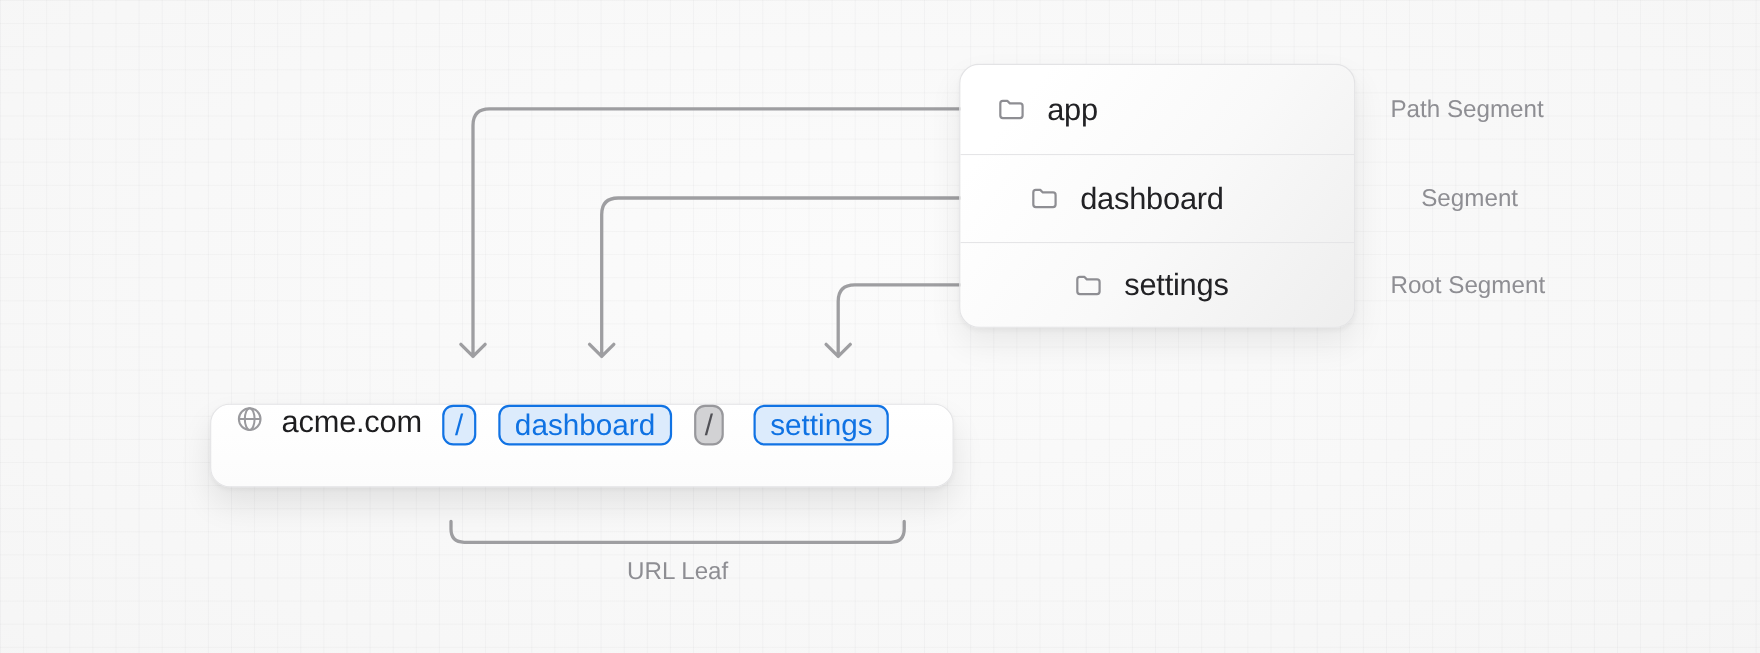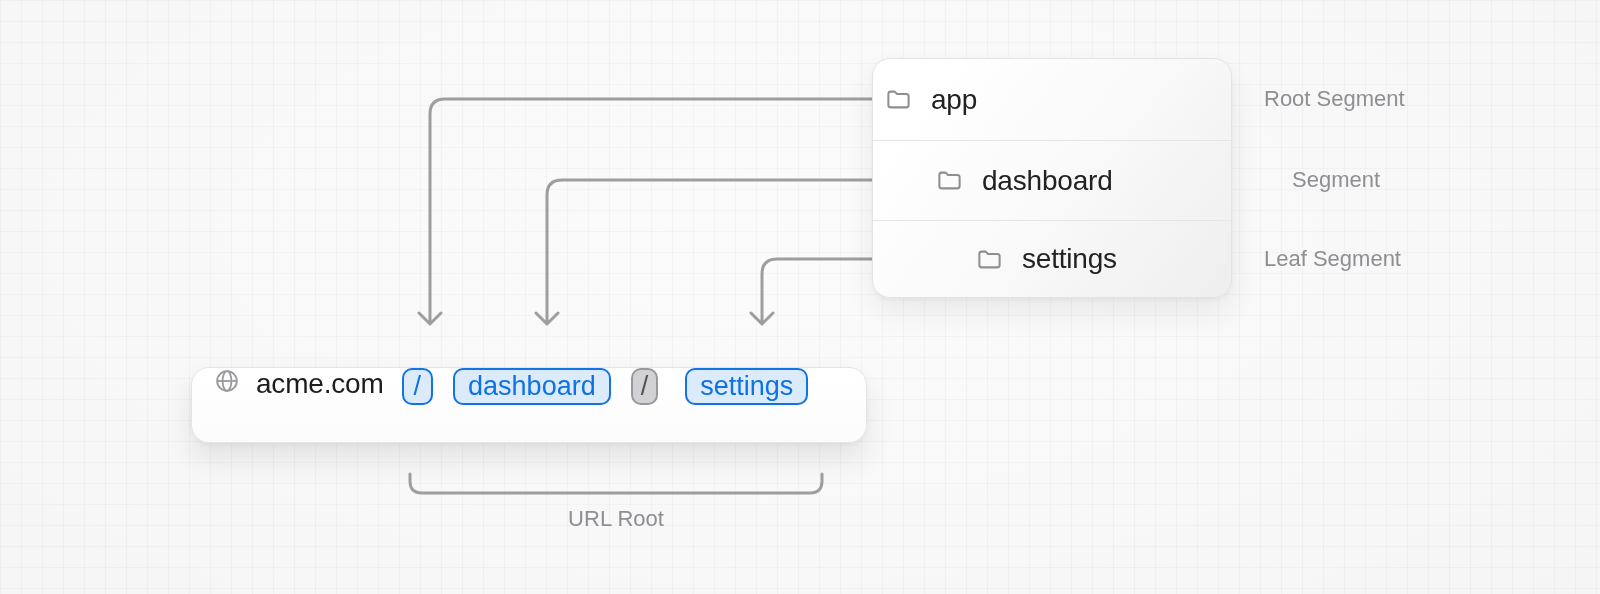--- a/index.html
+++ b/index.html
@@ -43,21 +43,21 @@
     box-shadow: 0 2px 4px rgba(0,0,0,0.04), 0 14px 30px rgba(0,0,0,0.07);
     overflow: hidden;
   }
   .folder-row {
     display: flex;
     align-items: center;
     gap: 19px;
     height: 80px;
   }
   .folder-row + .folder-row { border-top: 1px solid #e5e5e7; }
-  .folder-row.depth-0 { padding-left: 12px; height: 81px; }
+  .folder-row.depth-0 { padding-left: 33px; height: 81px; }
   .folder-row.depth-1 { padding-left: 63px; }
   .folder-row.depth-2 { padding-left: 103px; height: 77px; }
   .folder-name {
     font-size: 28px;
     font-weight: 500;
     color: #222225;
     letter-spacing: -0.2px;
   }
   .folder-glyph { display: inline-flex; flex: 0 0 auto; }
 
@@ -171,35 +171,35 @@
       <span class="folder-glyph">
         <svg width="27" height="27" viewBox="0 0 24 24" fill="none" stroke="#8e8e93" stroke-width="1.8" stroke-linejoin="round">
           <path d="M3 7.1 C3 5.94 3.94 5 5.1 5 H8.6 L10.7 7.1 H18.9 C20.06 7.1 21 8.04 21 9.2 V16.9 C21 18.06 20.06 19 18.9 19 H5.1 C3.94 19 3 18.06 3 16.9 Z"></path>
         </svg>
       </span>
       <span class="folder-name">settings</span>
     </div>
 
   </div>
 
-  <div class="annotation" id="annotation-0">Root Segment</div>
+  <div class="annotation" id="annotation-0">Path Segment</div>
   <div class="annotation" id="annotation-1">Segment</div>
-  <div class="annotation" id="annotation-2">Leaf Segment</div>
+  <div class="annotation" id="annotation-2">Root Segment</div>
 
   <div id="url-bar">
     <span class="folder-glyph">
       <svg width="26" height="26" viewBox="0 0 24 24" fill="none" stroke="#9a9a9e" stroke-width="1.7">
         <circle cx="12" cy="12" r="9.1"></circle>
         <ellipse cx="12" cy="12" rx="4.1" ry="9.1"></ellipse>
         <path d="M2.9 12 H21.1"></path>
       </svg>
     </span>
     <span id="domain-text">acme.com</span>
 
     <span class="seg seg--blue seg--slash" id="segment-0">/</span>
     <span class="seg seg--blue seg--word" id="segment-1">dashboard</span>
     <span class="seg seg--gray seg--slash" id="segment-2">/</span>
     <span class="seg seg--blue seg--word" id="segment-3">settings</span>
   </div>
 
-  <div id="url-path-label">URL Root</div>
+  <div id="url-path-label">URL Leaf</div>
 
 </div>
 
 </body></html>

